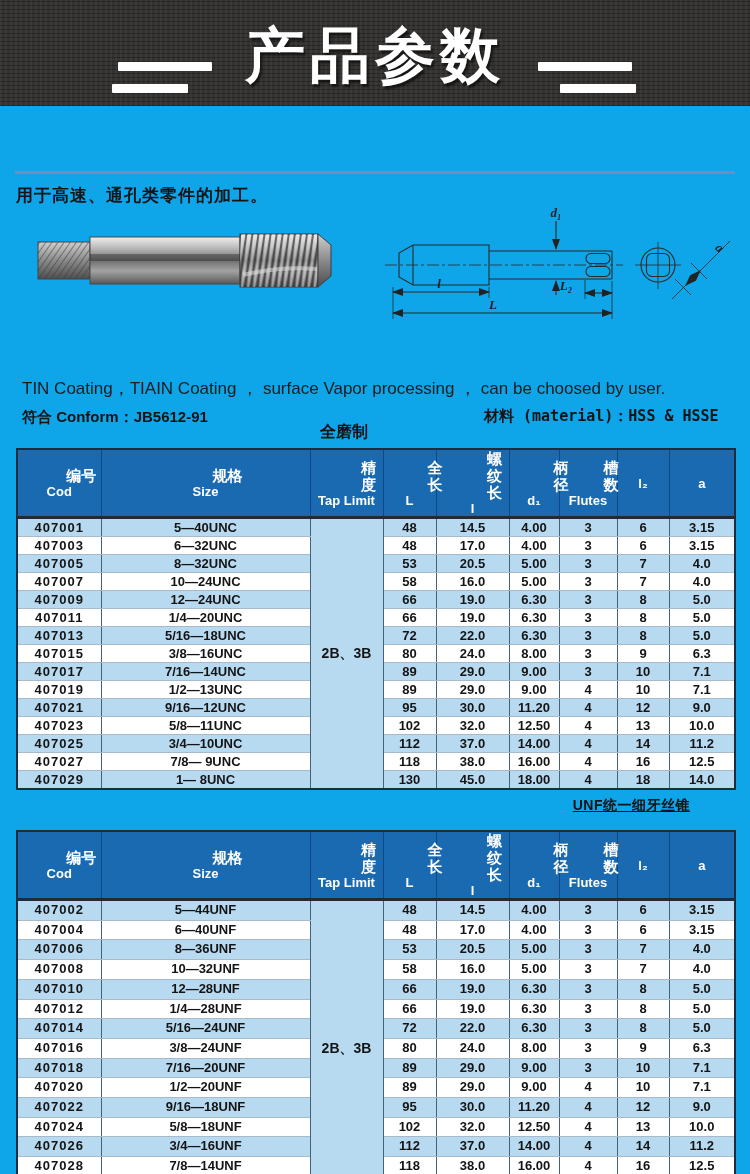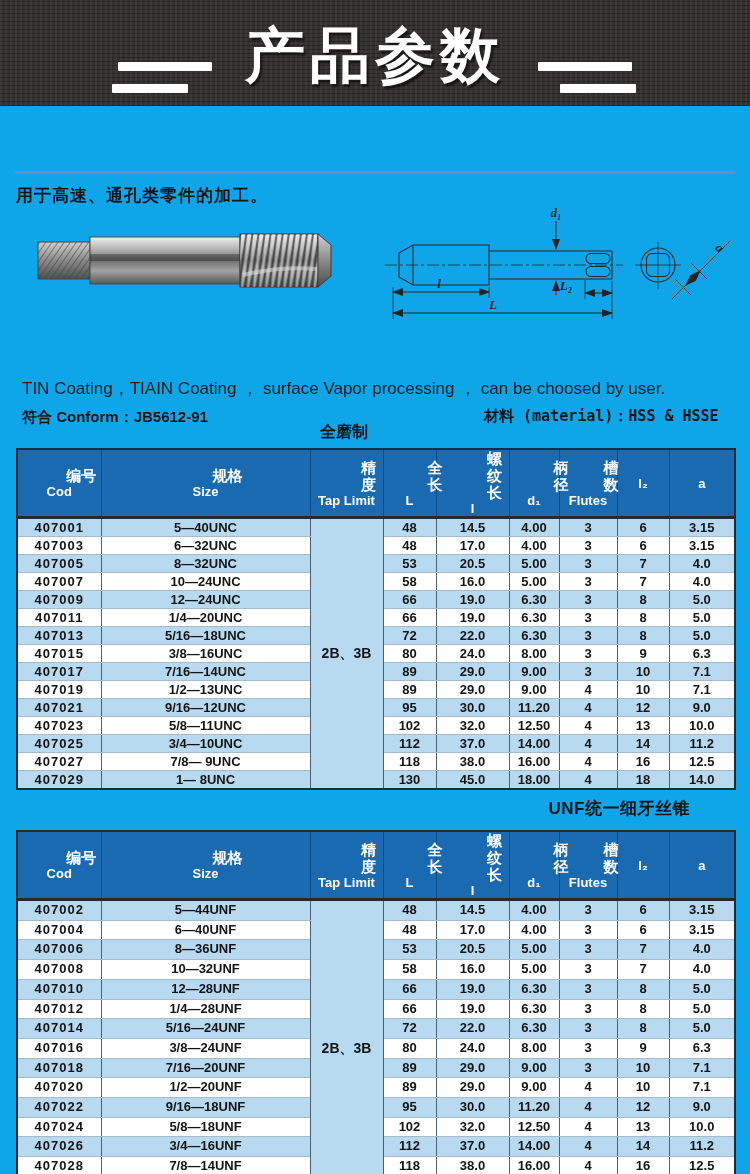--- a/index.html
+++ b/index.html
@@ -58,21 +58,21 @@
   .spec td{text-align:center;font-size:13px;font-weight:bold;padding:0;white-space:nowrap;overflow:hidden;
     border-left:1px solid var(--grid_dark,#47617a);border-right:1px solid var(--grid_dark,#47617a);
     border-top:1px solid var(--grid_light,#a6bac9);border-bottom:1px solid var(--grid_light,#a6bac9);}
   .t1 td{height:17px;line-height:17px;}
   .t2 td{height:18.7px;line-height:18.7px;}
   .spec tbody tr:nth-child(odd) td{background:var(--row_blue,#b7daf1);}
   .spec tbody tr:nth-child(even) td{background:var(--row_white,#fff);}
   .spec td.tap-limit{background:var(--row_blue,#b7daf1);font-size:14px;}
   .spec td.cod{letter-spacing:1px;margin-left:20px;}
 
-  .unf-label{position:absolute;right:60px;top:797px;font-size:17px;font-weight:bold;letter-spacing:.5px;}
+  .unf-label{position:absolute;right:60px;top:797px;font-size:14px;font-weight:bold;letter-spacing:.5px;text-decoration:underline;}
 
   
   .dim-label{font-family:"Liberation Serif","DejaVu Serif",serif;font-style:italic;font-weight:bold;
     font-size:13px;fill:#222;}
 </style>
 </head>
 <body>
 
 <div class="page">
 

